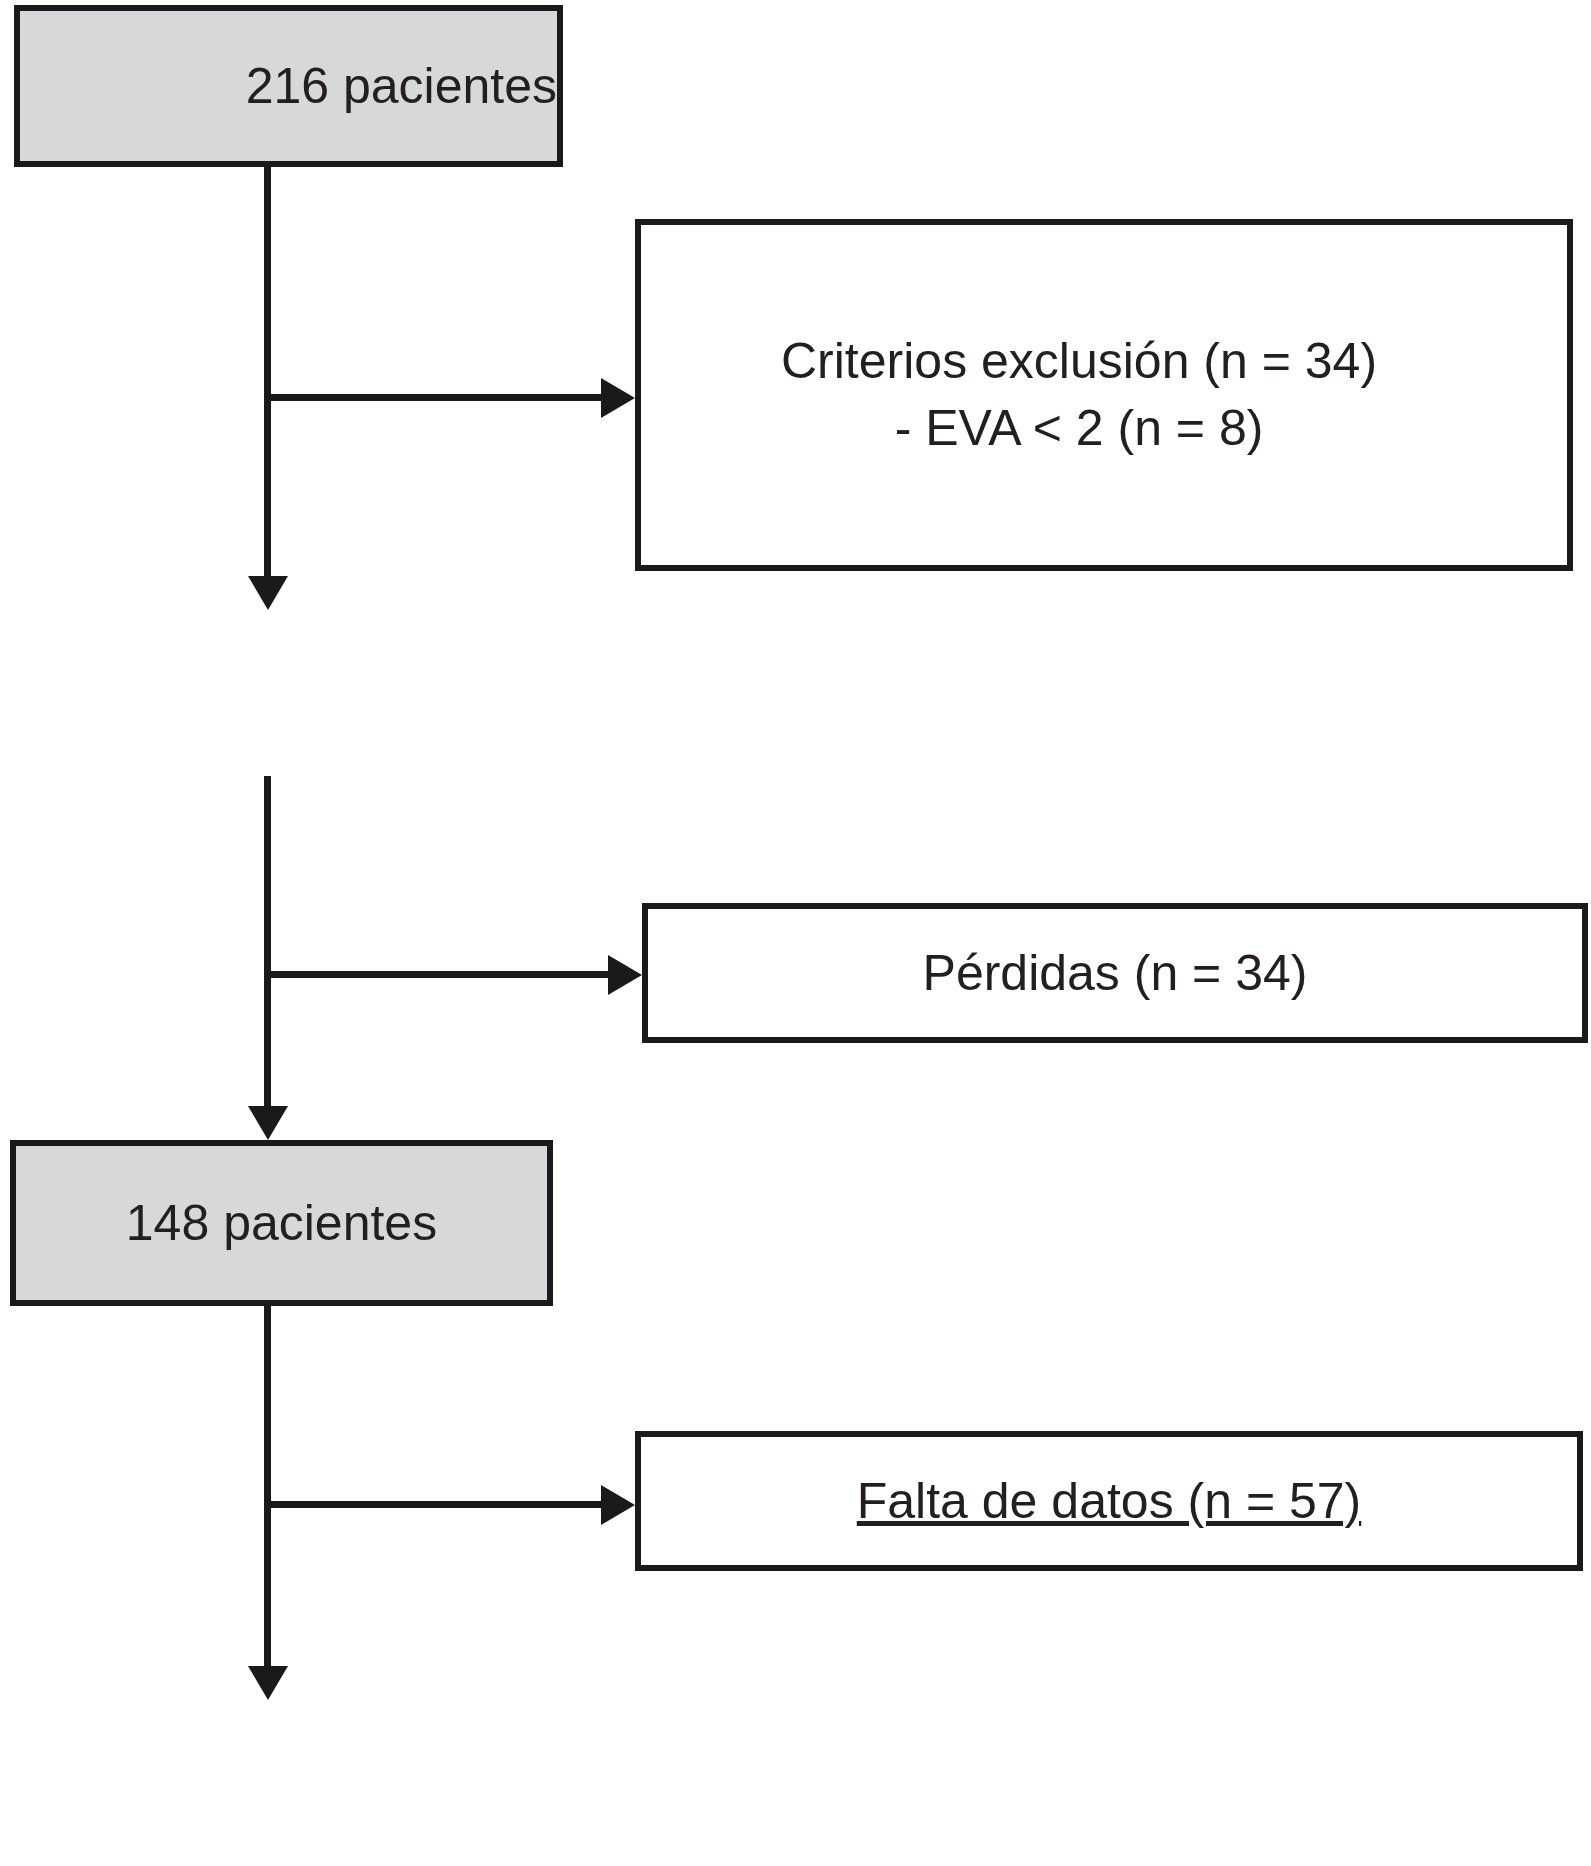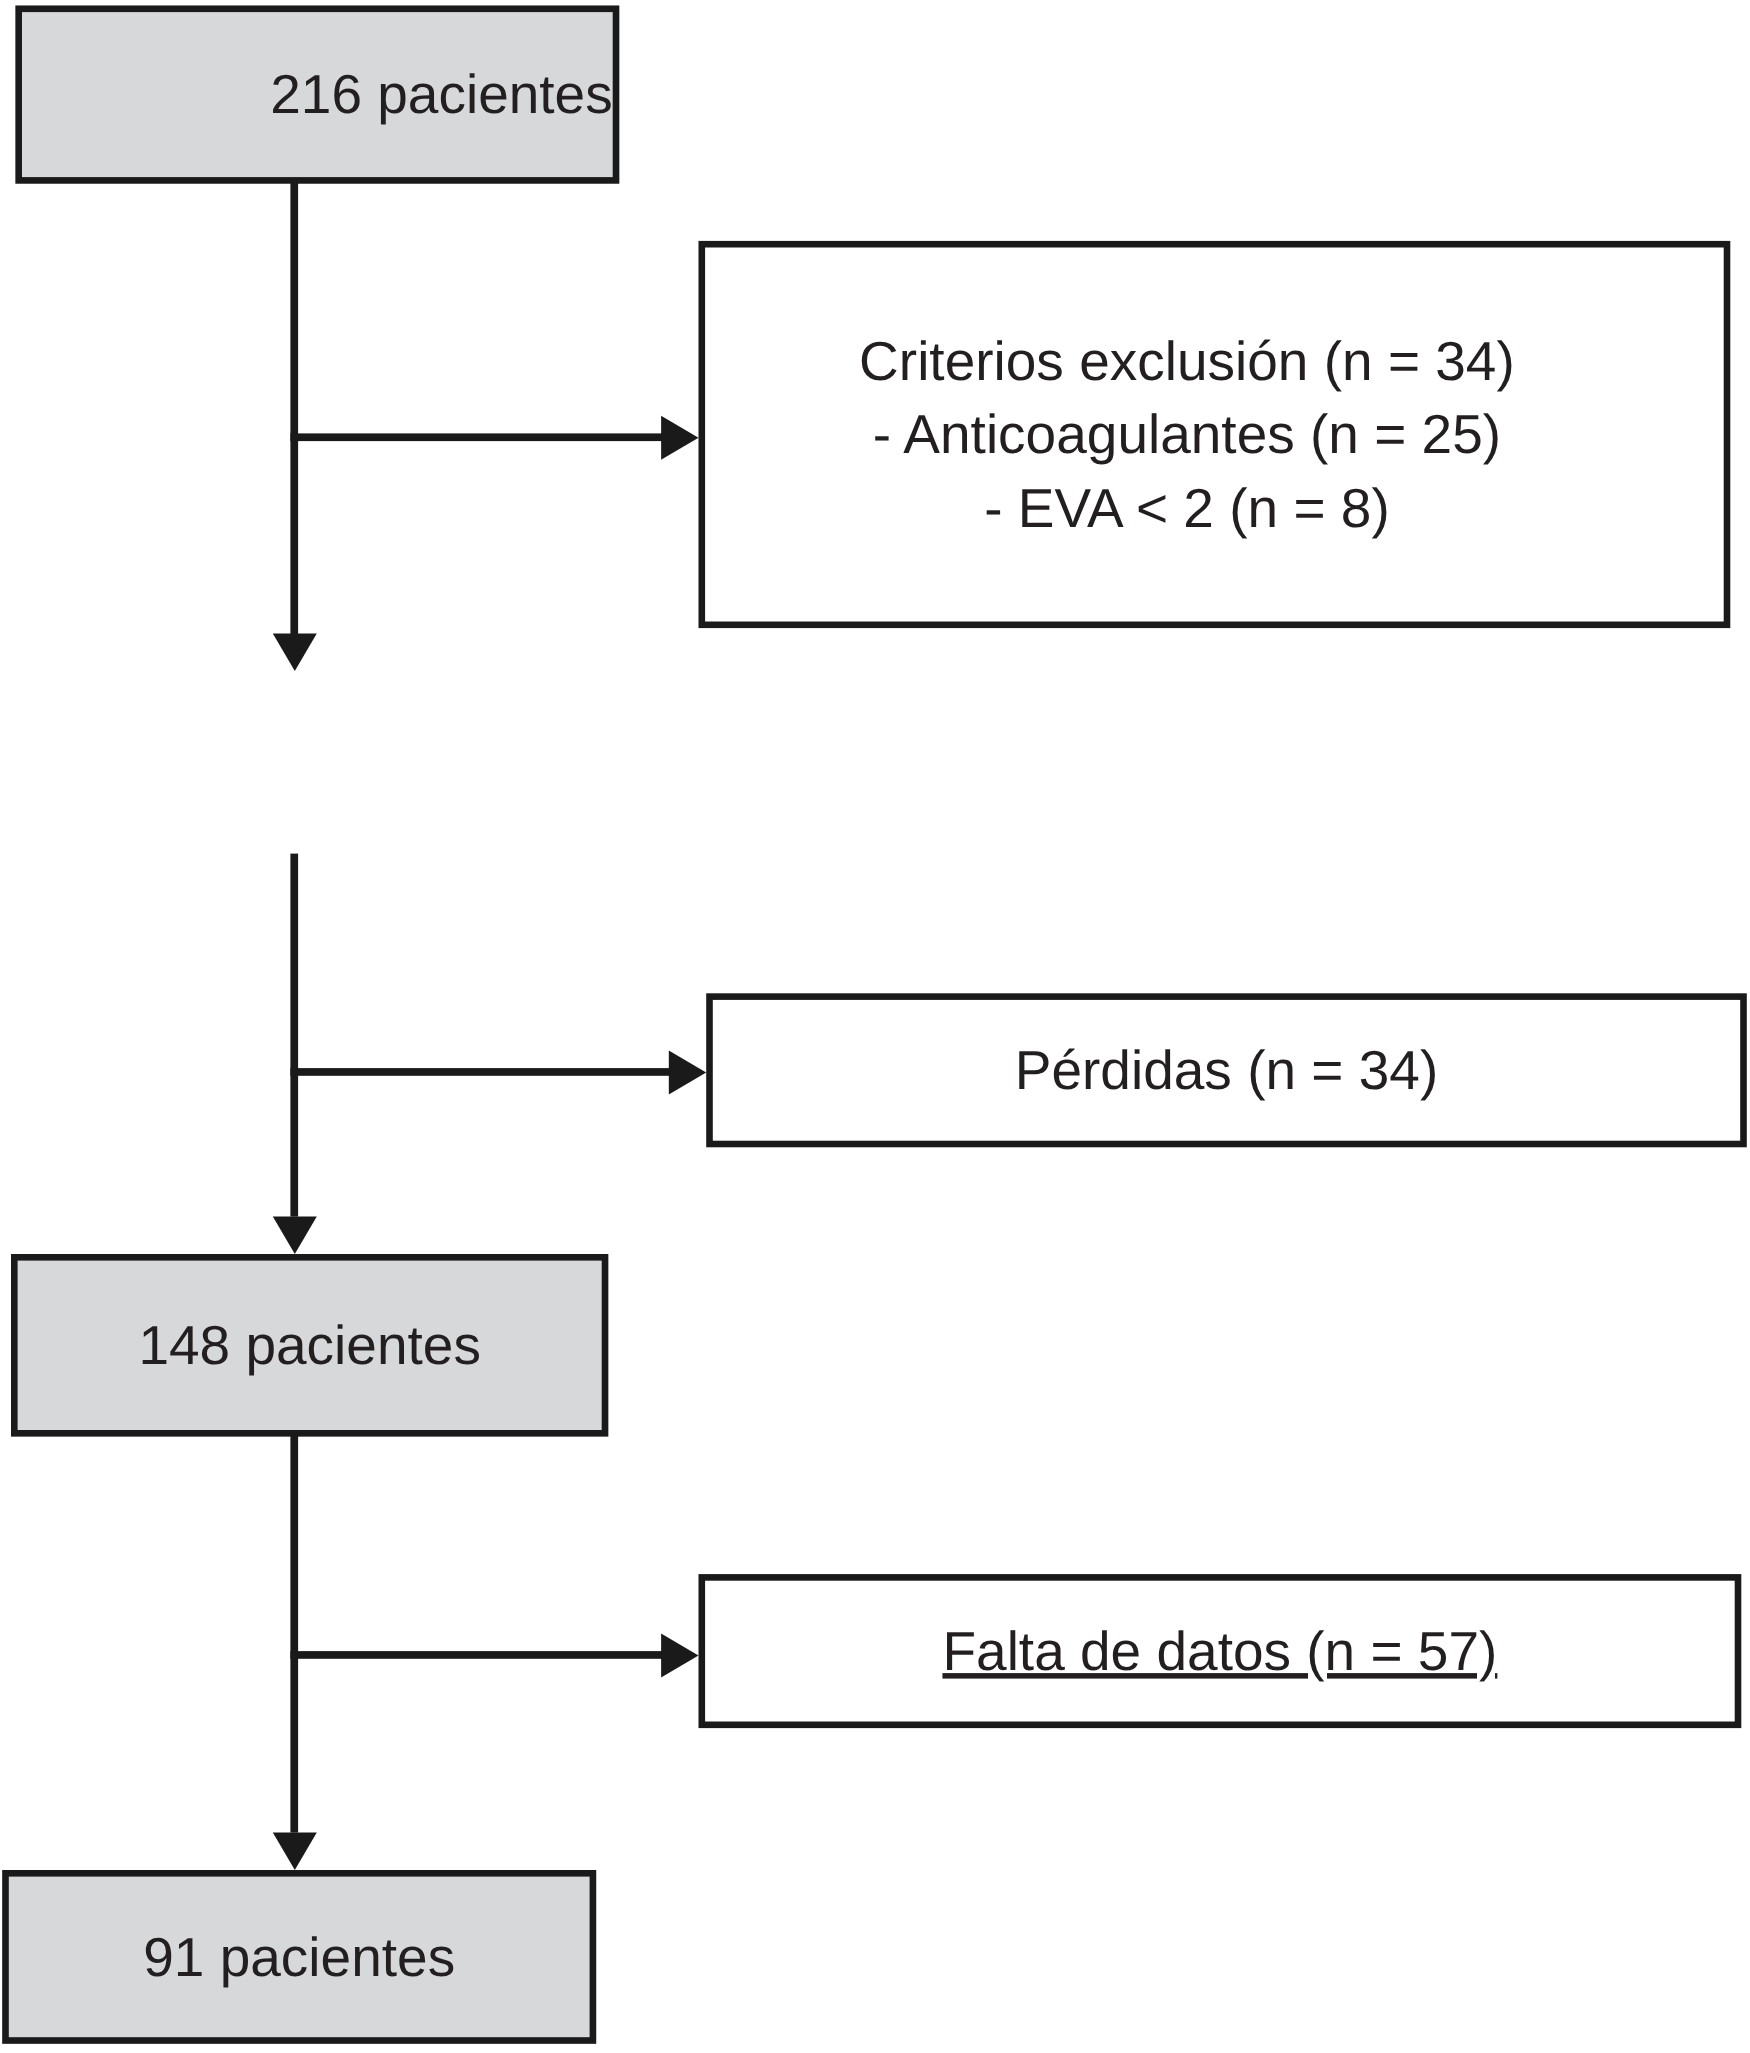--- a/index.html
+++ b/index.html
@@ -92,28 +92,24 @@
 <body>
 
 <div class="canvas">
 
   <div class="node" id="node-216">
     <span>216 pacientes</span>
   </div>
   <div class="node" id="node-148">
     <span>148 pacientes</span>
   </div>
-  <div class="node" id="node-91">
-    <span>91 pacientes</span>
-  </div>
 
   <div class="side-box" id="box-exclusion">
     <div class="lines">
       <div>Criterios exclusión (n = 34)</div>
-      <div>- Anticoagulantes (n = 25)</div>
       <div>- EVA &lt; 2 (n = 8)</div>
     </div>
   </div>
   <div class="side-box centered" id="box-perdidas">
     <span>Pérdidas (n = 34)</span>
   </div>
   <div class="side-box centered" id="box-falta">
     <span>Falta de datos (n = 57)</span>
   </div>
 

